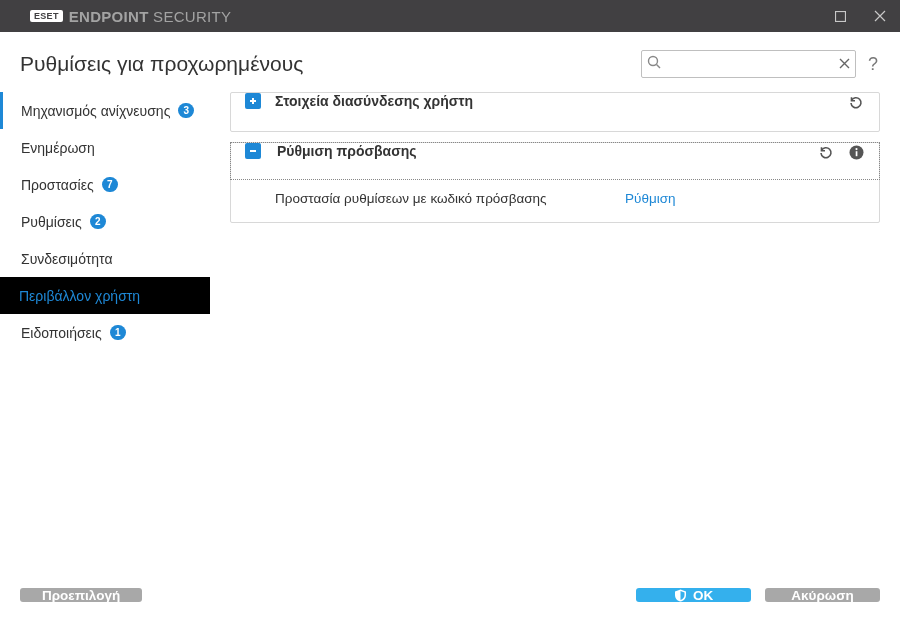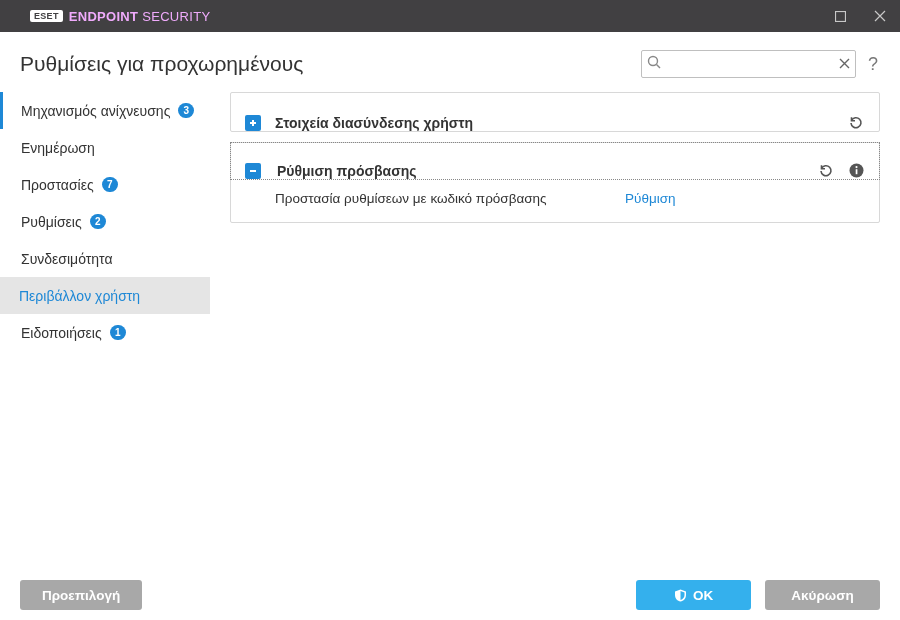--- a/index.html
+++ b/index.html
@@ -2,21 +2,21 @@
 <html><head>
   <meta charset="utf-8">
   <style>
     * { box-sizing: border-box; margin: 0; padding: 0; font-family: "Segoe UI", Arial, sans-serif; }
     body { width: 900px; height: 620px; overflow: hidden; background: #fff; }
 
     
     .titlebar { height: 32px; background: #414042; display: flex; align-items: center; justify-content: space-between; padding: 0 0 0 12px; }
     .titlebar-left { display: flex; align-items: center; gap: 6px; }
     .brand-badge { background: #fff; color: #414042; font-size: 9px; font-weight: 700; padding: 1px 4px; border-radius: 2px; letter-spacing: 0.3px; margin-left: 18px; }
-    .brand-text { color: #f0abfc; font-size: 13px; font-weight: 400; letter-spacing: 0.3px; }
+    .brand-text { color: #a3a3a3; font-size: 15px; font-weight: 400; letter-spacing: 0.3px; }
     .brand-text b { font-weight: 600; }
     .titlebar-right { display: flex; height: 100%; }
     .tb-btn { width: 40px; height: 100%; display: flex; align-items: center; justify-content: center; cursor: pointer; }
     .tb-btn svg { stroke: #c8c8c8; }
 
     
     .header { display: flex; align-items: center; justify-content: space-between; padding: 18px 20px 10px 20px; }
     .page-title { font-size: 21px; font-weight: 400; color: #333; }
     .header-right { display: flex; align-items: center; gap: 10px; }
     .search-box { position: relative; width: 215px; }
@@ -24,41 +24,41 @@
     .search-box .s-icon { position: absolute; left: 6px; top: 50%; transform: translateY(-50%); pointer-events: none; }
     .search-box .s-clear { position: absolute; right: 6px; top: 50%; transform: translateY(-50%); cursor: pointer; }
     .help-icon { font-size: 18px; color: #777; cursor: pointer; padding: 0 2px; }
 
     
     .main { display: flex; height: calc(620px - 32px - 60px - 50px); }
 
     
     .sidebar { width: 210px; padding: 4px 0 0 0; text-align: right; }
     .sb-item { display: flex; align-items: center; height: 37px; padding: 0 12px 0 18px; font-size: 14px; color: #333; cursor: pointer; border-left: 3px solid transparent; gap: 8px; }
-    .sb-item.active { background: #e5e5e5; color: #1e88d6; padding-left: 16px; }
+    .sb-item.active { background: #000000; color: #1e88d6; padding-left: 16px; }
     .sb-item.marked { border-left-color: #1e88d6; }
     .sb-badge { background: #1e88d6; color: #fff; font-size: 10px; font-weight: 600; min-width: 16px; height: 15px; border-radius: 8px; display: inline-flex; align-items: center; justify-content: center; padding: 0 5px; }
 
     
     .content { flex: 1; padding: 4px 20px 0 20px; display: flex; flex-direction: column; gap: 10px; }
     .panel { border: 1px solid #d8d8d8; border-radius: 2px; background: #fff; }
     .panel.expanded .panel-head { border: 1px dotted #888; margin: -1px; gap: 16px; }
-    .panel-head { display: flex; align-items: flex-end; height: 38px; padding: 0 14px; gap: 14px; cursor: pointer; }
+    .panel-head { display: flex; align-items: flex-start; height: 38px; padding: 0 14px; gap: 14px; cursor: pointer; }
     .panel-toggle { width: 16px; height: 16px; border-radius: 2px; background: #1e88d6; display: flex; align-items: center; justify-content: center; flex-shrink: 0; }
     .panel-toggle svg { stroke: #fff; }
     .panel-title { flex: 1; font-size: 14px; font-weight: 600; color: #333; }
     .panel-actions { display: flex; align-items: center; gap: 12px; }
     .panel-act { width: 18px; height: 18px; display: flex; align-items: center; justify-content: center; cursor: pointer; color: #555; }
     .panel-body { padding: 12px 38px 16px 44px; display: flex; align-items: center; }
     .panel-body-label { flex: 0 0 350px; font-size: 13.5px; color: #333; }
     .panel-body-link { font-size: 13.5px; color: #1e88d6; cursor: pointer; }
 
     
     .footer { position: absolute; bottom: 0; left: 0; right: 0; height: 50px; display: flex; align-items: center; justify-content: space-between; padding: 0 20px; }
-    .btn { height: 30px; padding: 0 22px; border: none; border-radius: 3px; font-size: 13.5px; font-weight: 600; cursor: pointer; display: inline-flex; align-items: center; justify-content: center; gap: 6px; }
+    .btn { height: 14px; padding: 0 22px; border: none; border-radius: 3px; font-size: 13.5px; font-weight: 600; cursor: pointer; display: inline-flex; align-items: center; justify-content: center; gap: 6px; }
     .btn-default { background: #a8a8a8; color: #fff; }
     .btn-ok { background: #34b0ed; color: #fff; min-width: 115px; }
     .btn-cancel { background: #a8a8a8; color: #fff; min-width: 115px; }
     .footer-right { display: flex; gap: 14px; }
   </style>
 </head>
 <body>
 
 <div class="titlebar">
   <div class="titlebar-left">

